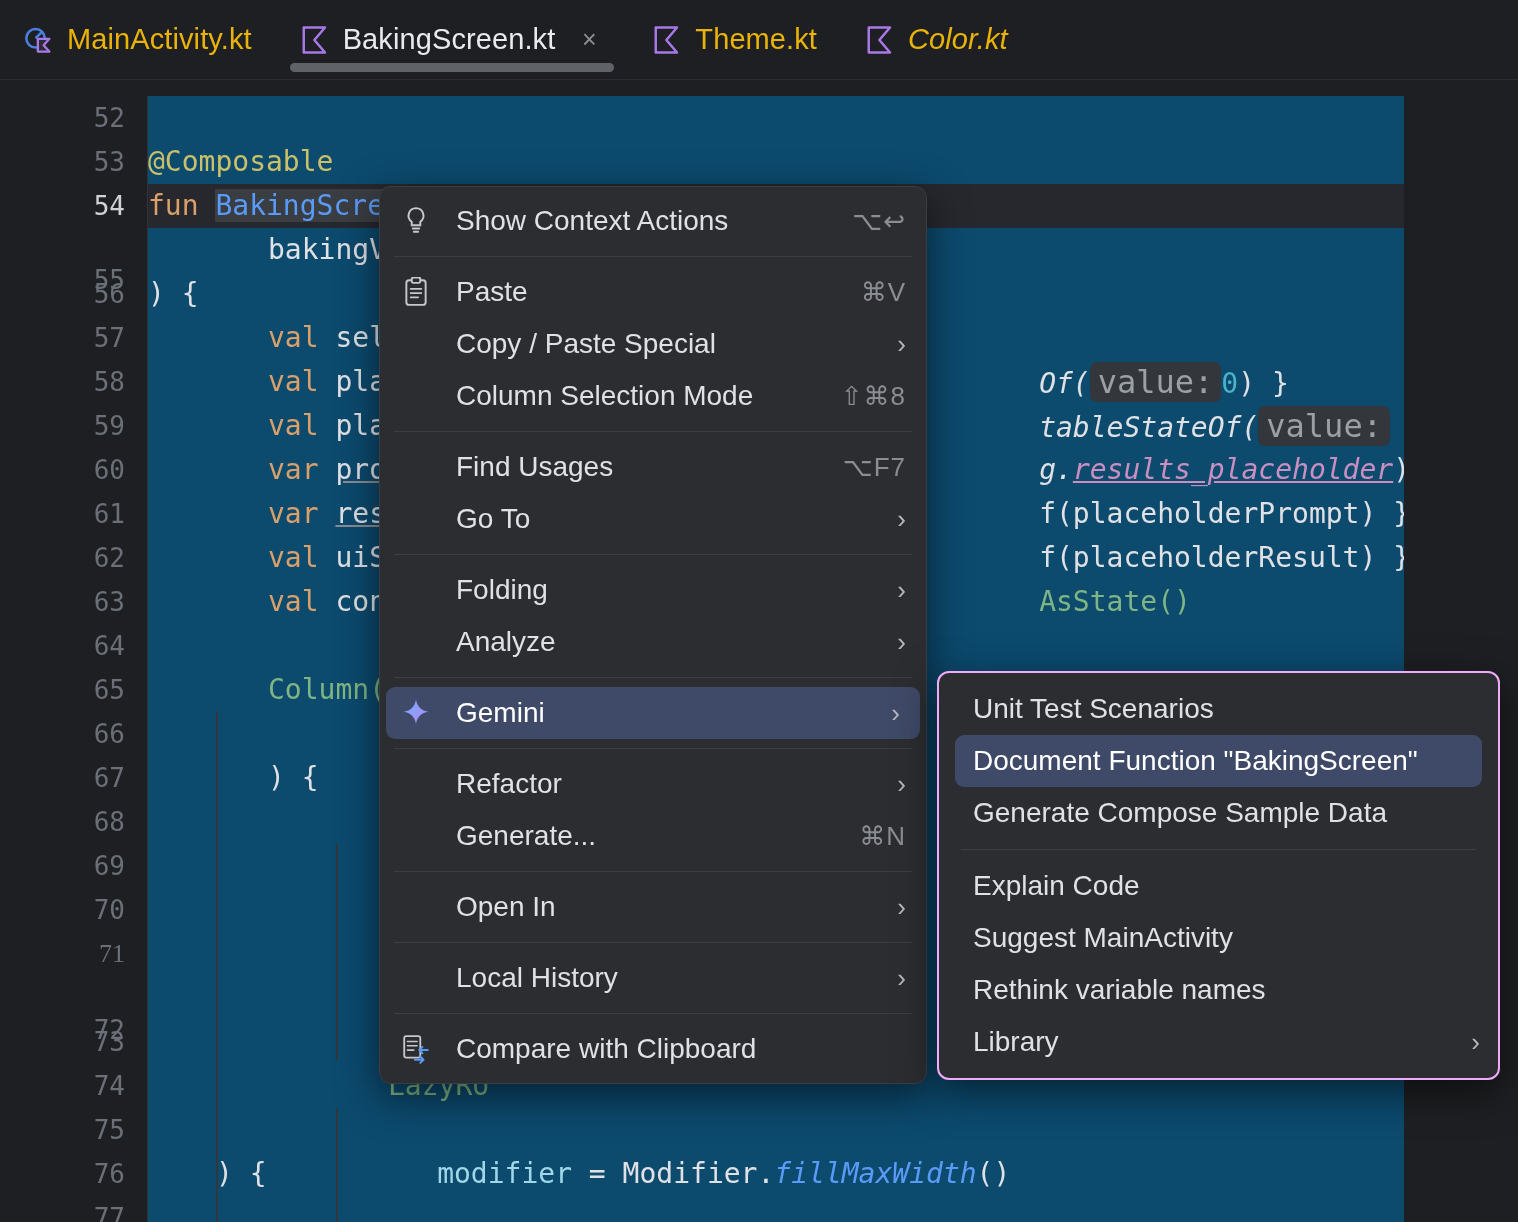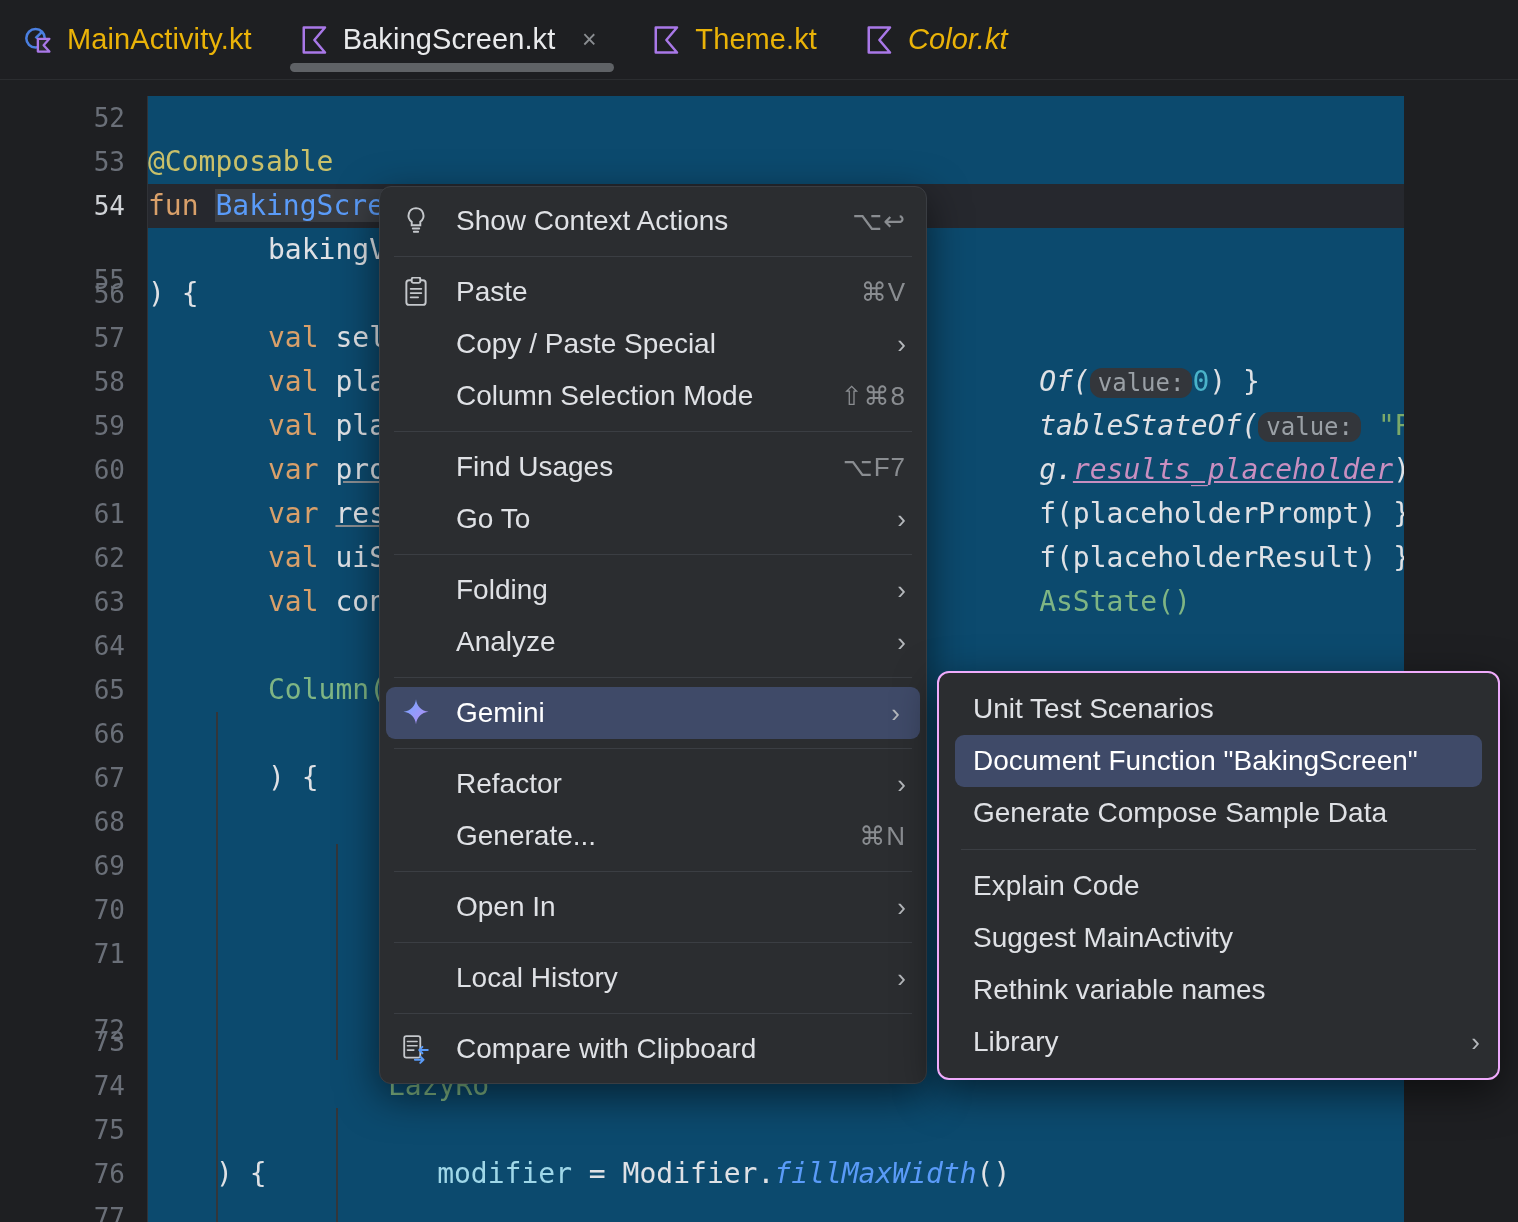--- a/index.html
+++ b/index.html
@@ -67,22 +67,22 @@
   .fn   { color: #5a9bf8; }
   .fng  { color: #7fb584; }
   .str  { color: #7ba96a; }
   .num  { color: #4ab3c9; }
   .prop { color: #9fd7e8; }
   .ital { font-style: italic; }
   .under{ text-decoration: underline; text-decoration-color: #8a8d91; }
   .pink { color: #c98fc0; font-style: italic; text-decoration: underline; }
   .sel  { background: #3a3d42; }
   .hint {
-    background: #33363b; color: #9aa0a6; border-radius: 12px;
-    padding: 1px 8px; font-size: 24px;
+    background: #33363b; color: #9aa0a6; border-radius: 7px;
+    padding: 1px 8px; font-size: 32px;
   }
   .indentguide {
     position: absolute; width: 2px; background: #33363a;
   }
 
   
   #ctxmenu {
     position: absolute; left: 379px; top: 186px; width: 548px;
     background: #2b2d30; border: 1px solid #3a3d42; border-radius: 12px;
     box-shadow: 0 12px 40px rgba(0,0,0,.55);
@@ -168,21 +168,21 @@
       <div class="ln" style="top: 396px;">61</div>
       <div class="ln" style="top: 440px;">62</div>
       <div class="ln" style="top: 484px;">63</div>
       <div class="ln" style="top: 528px;">64</div>
       <div class="ln" style="top: 572px;">65</div>
       <div class="ln" style="top: 616px;">66</div>
       <div class="ln" style="top: 660px;">67</div>
       <div class="ln" style="top: 704px;">68</div>
       <div class="ln" style="top: 748px;">69</div>
       <div class="ln" style="top: 792px;">70</div>
-      <div class="ln" style="top: 836px;">71</div>
+      <div class="ln" style="top: 836px; font-family: Liberation Serif, serif;">71</div>
       <div class="ln" style="top: 880px; margin-top: 32px;">72</div>
       <div class="ln" style="top: 924px;">73</div>
       <div class="ln" style="top: 968px;">74</div>
       <div class="ln" style="top: 1012px;">75</div>
       <div class="ln" style="top: 1056px;">76</div>
       <div class="ln" style="top: 1100px;">77</div>
     </div>
   <div id="codearea">
 
     <div class="indentguide" style="left:68px; top:616px; height:88px;"></div>

